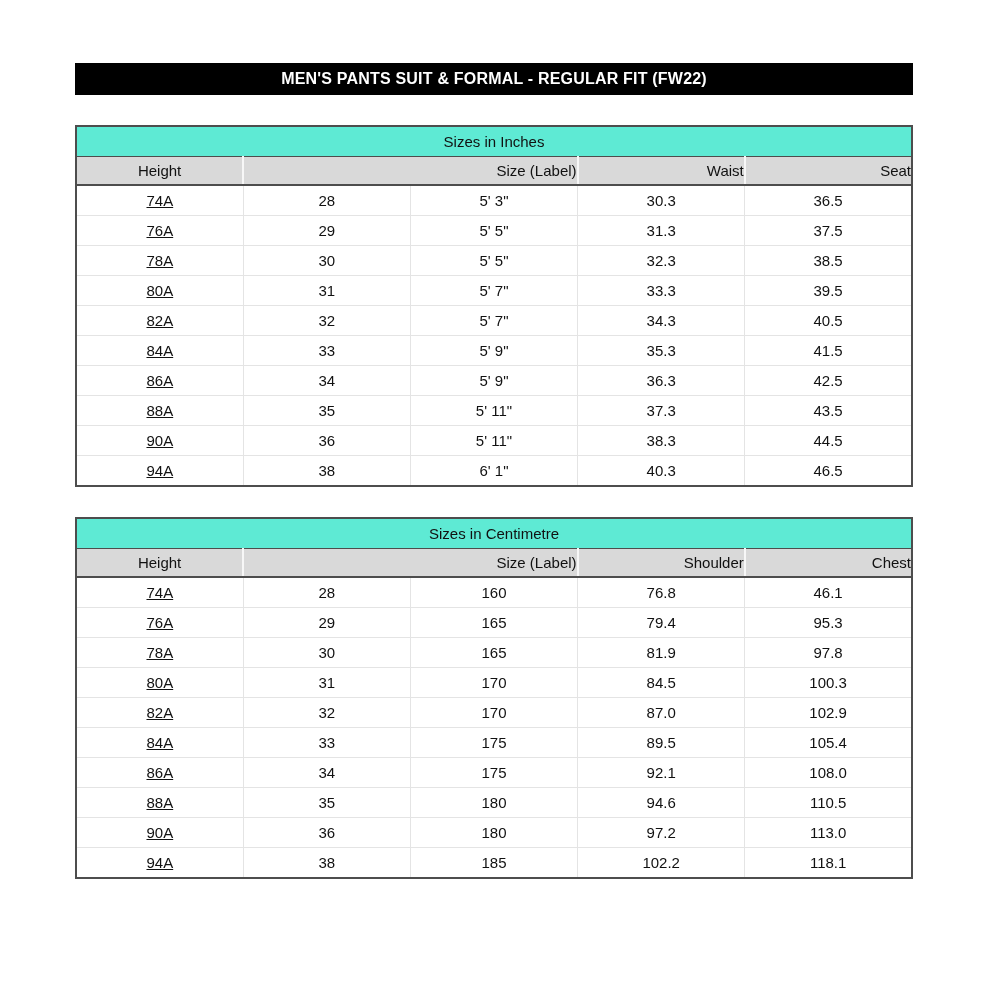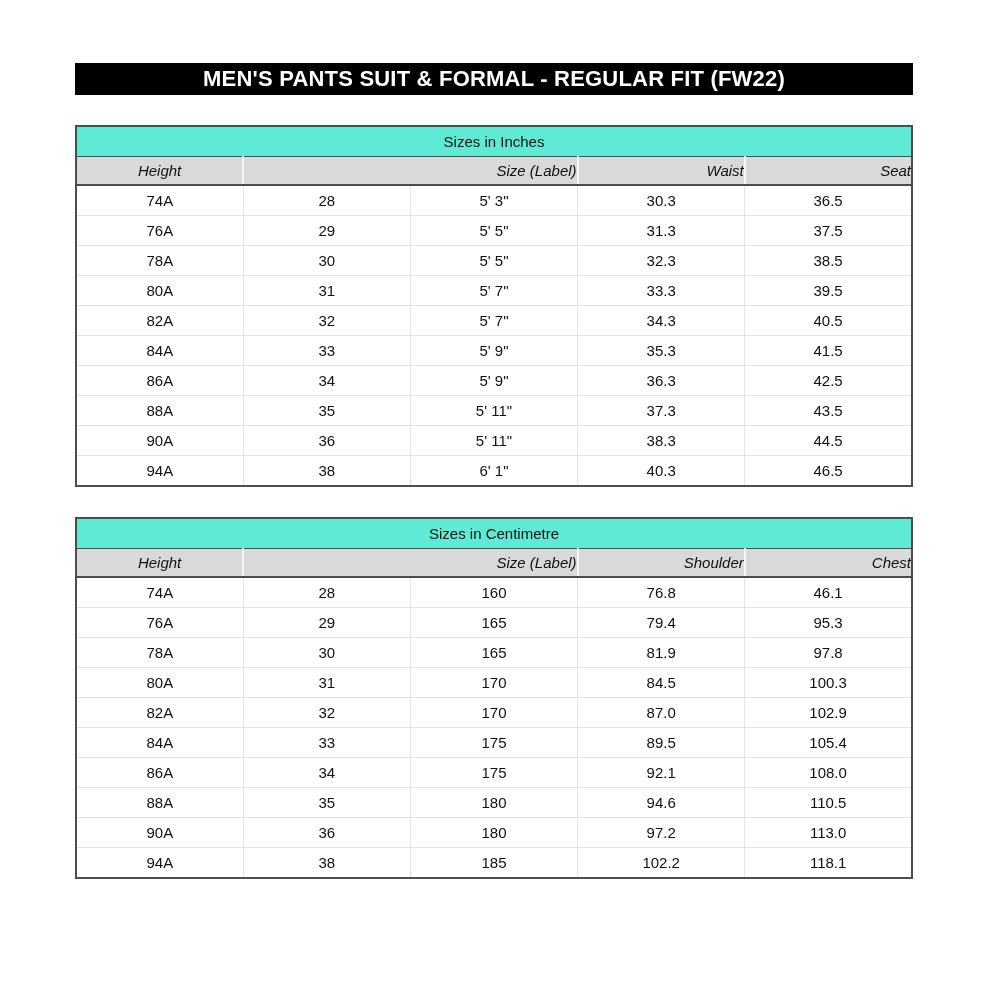--- a/index.html
+++ b/index.html
@@ -20,21 +20,21 @@
   .page{
     box-sizing:border-box;
     width:1000px;
     padding:63px 75px 0 75px;
   }
   .banner{
     box-sizing:border-box;
     width:838px;height:32px;
     background:var(--banner-bg);
     color:var(--banner-text);
-    font-size:22px;
+    font-size:16px;
     font-weight:bold;
     display:flex;align-items:center;justify-content:center;
     letter-spacing:0.2px;
   }
   .size-table{
     width:838px;
     table-layout:fixed;
     border-collapse:collapse;
     border:2px solid var(--border-dark);
     margin-top:30px;
@@ -53,33 +53,32 @@
   }
   .title-row th{
     background:#5eead4;
     height:29px;
     border-bottom:1px solid var(--border-dark);
   }
   .header-row th{
     background:var(--header-bg);
     height:27px;
     border-bottom:2px solid var(--border-dark);
-    font-style:italic;
   }
   .header-row th + th{
     border-left:2px solid #f7f7f7;
     text-align:right;
   }
   .size-table tbody td{
     height:29px;
     background:#ffffff;
     border:1px solid var(--border-light);
   }
   .size-table tbody tr:last-child td{border-bottom:none;text-align:center;}
-  .size-table tbody td:first-child{border-left:none;}
+  .size-table tbody td:first-child{border-left:none;text-decoration:underline;}
   .size-table tbody td:last-child{border-right:none;}
 </style>
 </head>
 <body>
 
 <div class="page">
 
   <div class="banner">
     <span>MEN'S PANTS SUIT &amp; FORMAL - REGULAR FIT (FW22)</span>
   </div>

